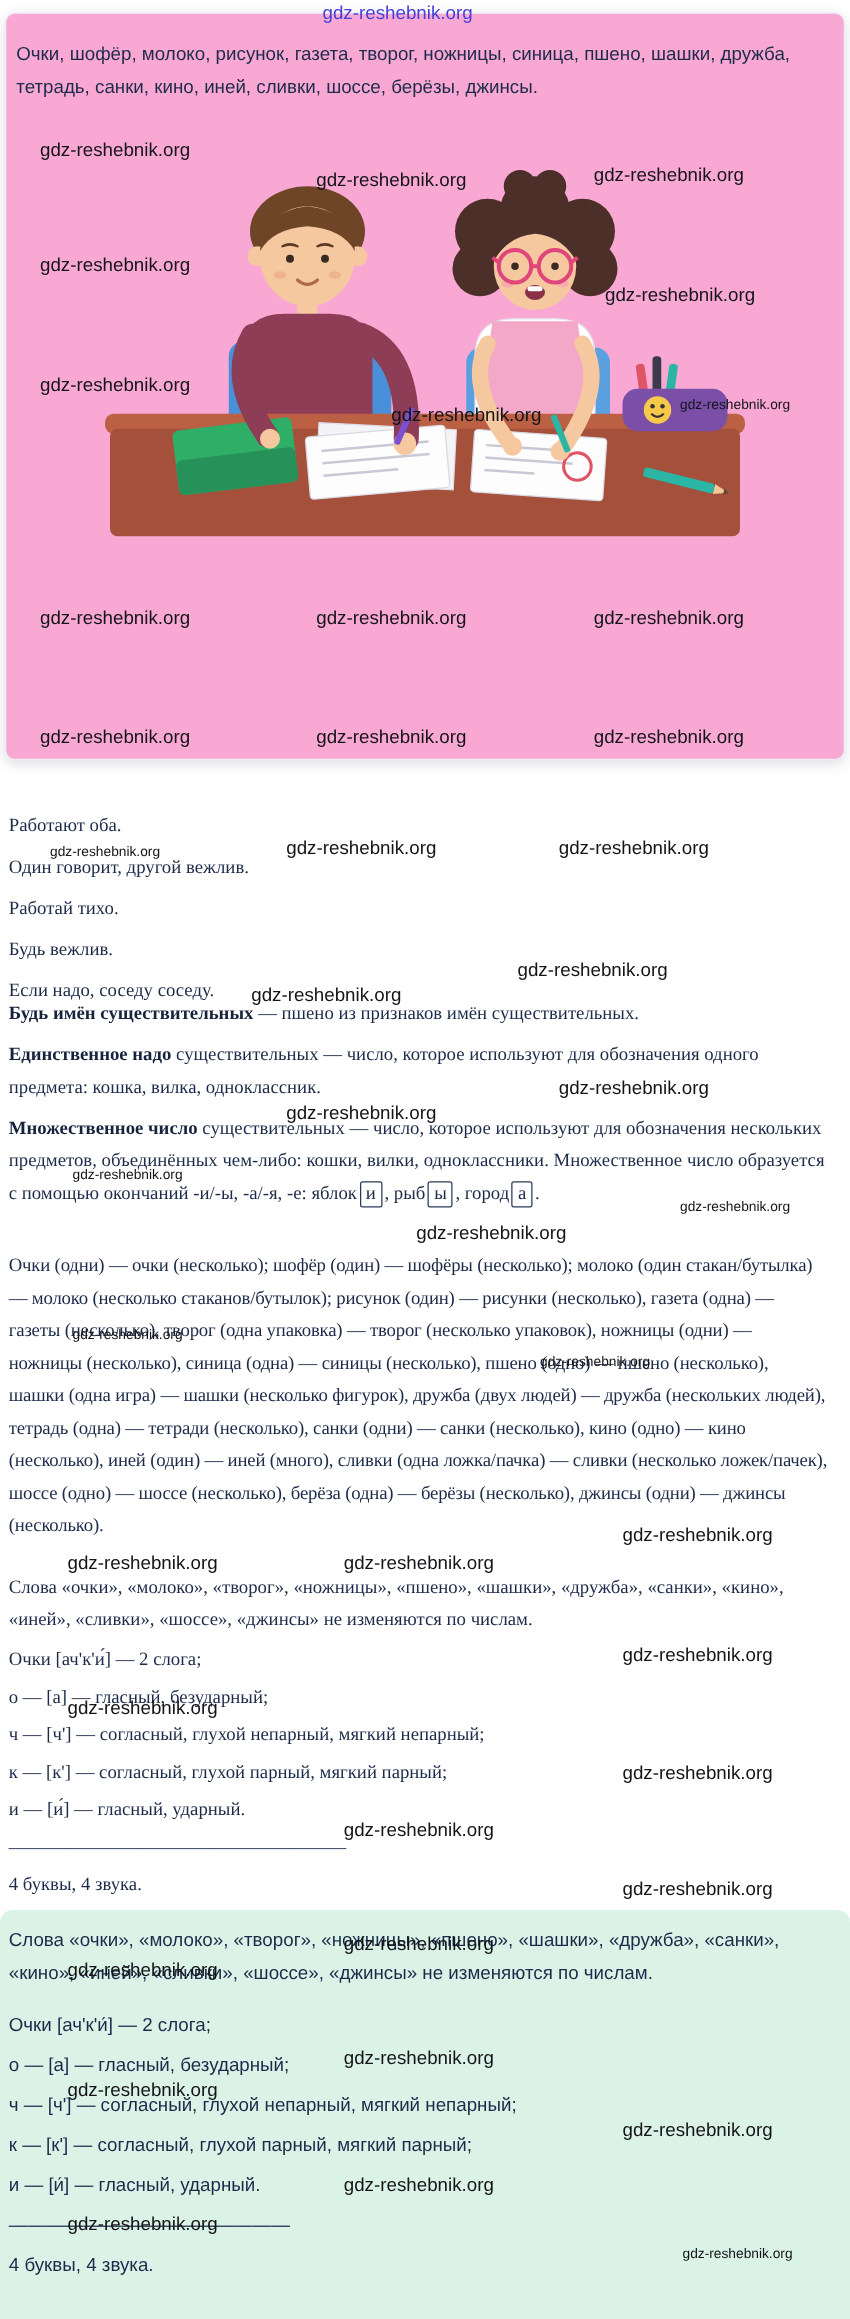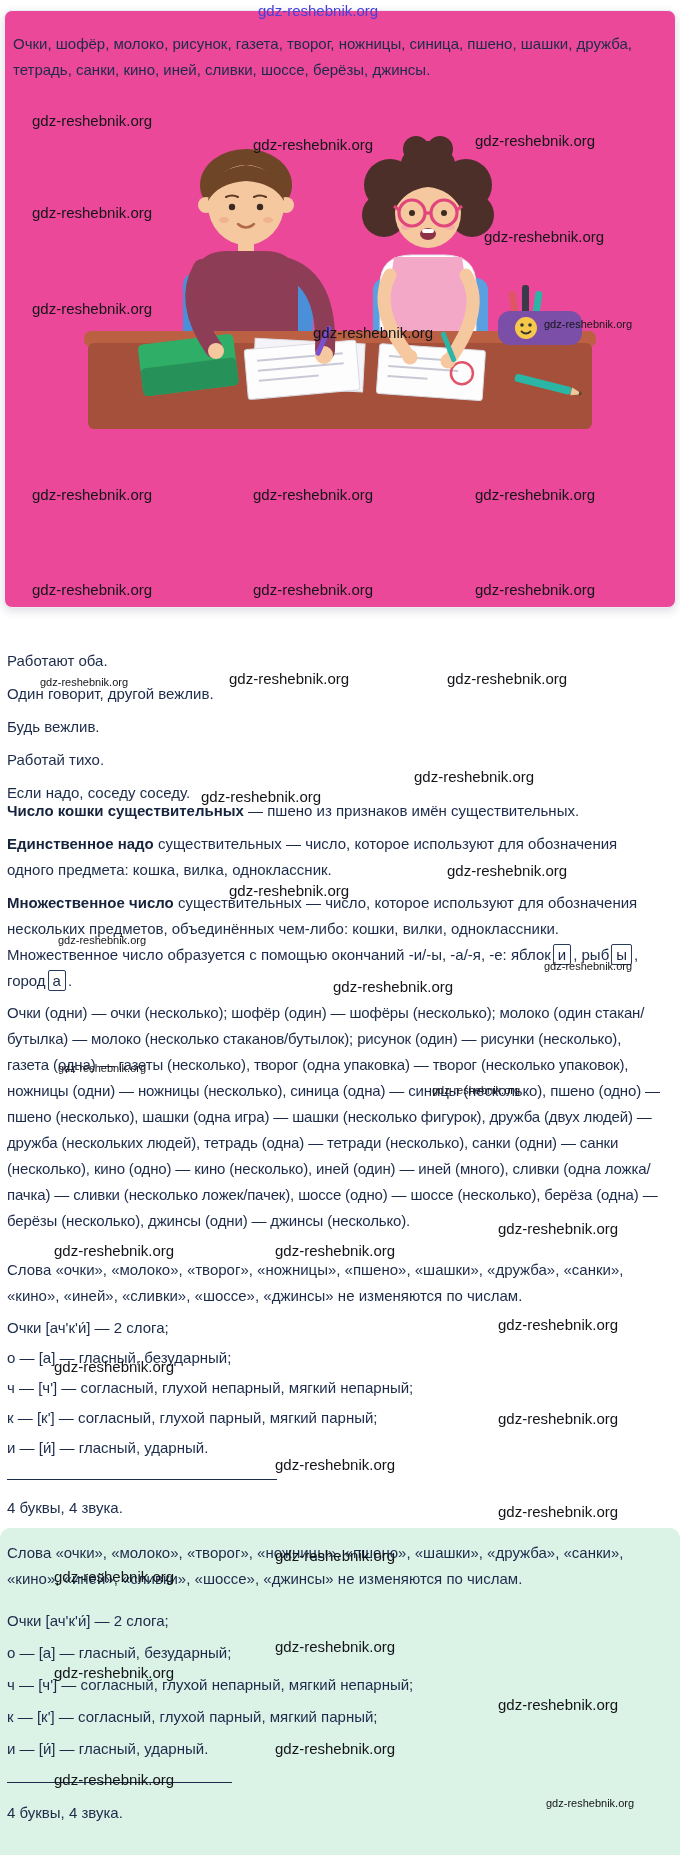--- a/index.html
+++ b/index.html
@@ -12,28 +12,28 @@
   
   .wm{
     position:absolute;z-index:6;white-space:nowrap;font-style:normal;
     font-size:15px;color:#141419;letter-spacing:0;
   }
   .wm.sm{font-size:11px;}
   .wm.blue{color:#4640d8;font-size:15px;}
   
   .card{
     position:absolute;left:4px;top:10px;right:4px;height:598px;z-index:2;
-    background:#ec4899;border:1px solid #ececf3;border-radius:8px;
+    background:#f9a8d4;border:1px solid #ececf3;border-radius:8px;
     box-shadow:0 3px 10px rgba(45,45,90,.16);
     padding:20px 8px 0 8px;box-sizing:border-box;
   }
   .card .words{margin:0;line-height:26px;}
   .illus{display:block;margin:40px auto 0 auto;}
   
-  .blk{position:absolute;left:7px;right:18px;z-index:3;}
+  .blk{position:absolute;left:7px;right:18px;z-index:3;font-family:Liberation Serif, serif;}
   .blk p{margin:0 0 7px 0;line-height:26px;}
   .b-rules{top:648px;}
   .b-theory{top:798px;}
   .b-main{top:1000px;}
   .b-main p.pairs{margin-bottom:23px;letter-spacing:-0.15px;}
   .b-main p.unchanged{margin-bottom:6px;}
   .b-main p.ph{margin-bottom:4px;}
   b{font-weight:bold;color:#16233d;}
   .ending{
     display:inline-block;border:1px solid #2a3a5a;border-radius:2px;
@@ -146,27 +146,27 @@
       <path d="M388 152 Q408 185 372 236" stroke="#f6c8a0" stroke-width="13" fill="none" stroke-linecap="round"></path>
       <circle cx="332" cy="234" r="7.5" fill="#f6c8a0"></circle>
         <circle cx="370" cy="238" r="7.5" fill="#f6c8a0"></circle>
       <rect x="368" y="208" width="5" height="32" rx="2" fill="#2ab5a5" transform="rotate(-22 370 224)"></rect>
     </svg>
   </div>
 
   <div class="blk b-rules">
     <p>Работают оба.</p>
     <p>Один говорит, другой вежлив.</p>
+    <p>Работай тихо.</p>
     <p>Будь вежлив.</p>
-    <p>Работай тихо.</p>
     <p>Если надо, соседу соседу.</p>
   </div>
 
   <div class="blk b-theory">
-    <p><b>Число кошки существительных</b><span> — пшено из признаков имён существительных.</span></p>
+    <p><b>Будь имён существительных</b><span> — пшено из признаков имён существительных.</span></p>
     <p><b>Единственное надо</b><span> существительных — число, которое используют для обозначения одного предмета: кошка, вилка, одноклассник.</span></p>
     <p><b>Множественное число</b><span> существительных — число, которое используют для обозначения нескольких предметов, объединённых чем-либо: кошки, вилки, одноклассники. Множественное число образуется с помощью окончаний -и/-ы, -а/-я, -е: </span><span>яблок</span><span class="ending">и</span><span>, рыб</span><span class="ending">ы</span><span>, город</span><span class="ending">а</span><span>.</span></p>
   </div>
 
   <div class="blk b-main">
     <p class="pairs">Очки (одни) — очки (несколько); шофёр (один) — шофёры (несколько); молоко (один стакан/бутылка) — молоко (несколько стаканов/бутылок); рисунок (один) — рисунки (несколько), газета (одна) — газеты (несколько), творог (одна упаковка) — творог (несколько упаковок), ножницы (одни) — ножницы (несколько), синица (одна) — синицы (несколько), пшено (одно) — пшено (несколько), шашки (одна игра) — шашки (несколько фигурок), дружба (двух людей) — дружба (нескольких людей), тетрадь (одна) — тетради (несколько), санки (одни) — санки (несколько), кино (одно) — кино (несколько), иней (один) — иней (много), сливки (одна ложка/пачка) — сливки (несколько ложек/пачек), шоссе (одно) — шоссе (несколько), берёза (одна) — берёзы (несколько), джинсы (одни) — джинсы (несколько).</p>
     <p class="unchanged">Слова «очки», «молоко», «творог», «ножницы», «пшено», «шашки», «дружба», «санки», «кино», «иней», «сливки», «шоссе», «джинсы» не изменяются по числам.</p>
     <p class="ph">Очки [ач'к'и́] — 2 слога;</p>
     <p class="ph">о — [а] — гласный, безударный;</p>
     <p class="ph">ч — [ч'] — согласный, глухой непарный, мягкий непарный;</p>

